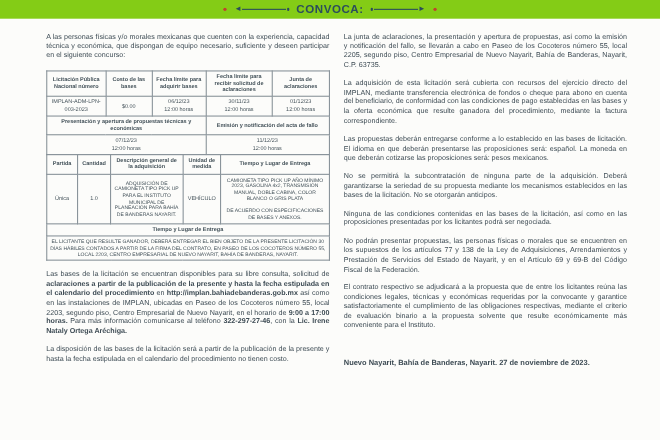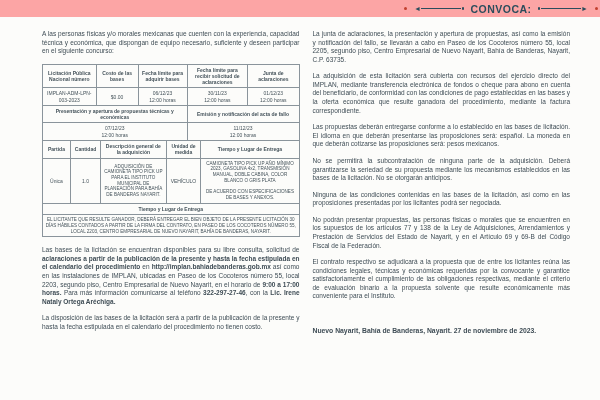--- a/index.html
+++ b/index.html
@@ -4,22 +4,22 @@
 <style>
   html,body{margin:0;padding:0;}
   body{
     width:600px;height:400px;overflow:hidden;position:relative;
     background:#fcfcfa;
     font-family:"Liberation Sans",sans-serif;
     color:#3e4c55;
   }
   
   .banner{
-    height:17px;background:#fca5a5;
-    display:flex;align-items:center;justify-content:flex-end;gap:5px;
+    height:17px;background:#84cc16;
+    display:flex;align-items:center;justify-content:center;gap:5px;
   }
   .banner .title{
     font-weight:bold;font-size:10.5px;color:#2b4d5c;letter-spacing:.5px;
   }
   .arrow{display:flex;align-items:center;}
   .aline{width:40px;height:1.2px;background:#2b4d5c;}
   .ahead{color:#2b4d5c;font-size:7px;line-height:1;}
   .tdot{width:2.5px;height:2.5px;border-radius:50%;background:#2b4d5c;margin:0 1px;}
   .rdot{width:3px;height:3px;border-radius:50%;background:#c2402f;margin:0 2px;}
   

